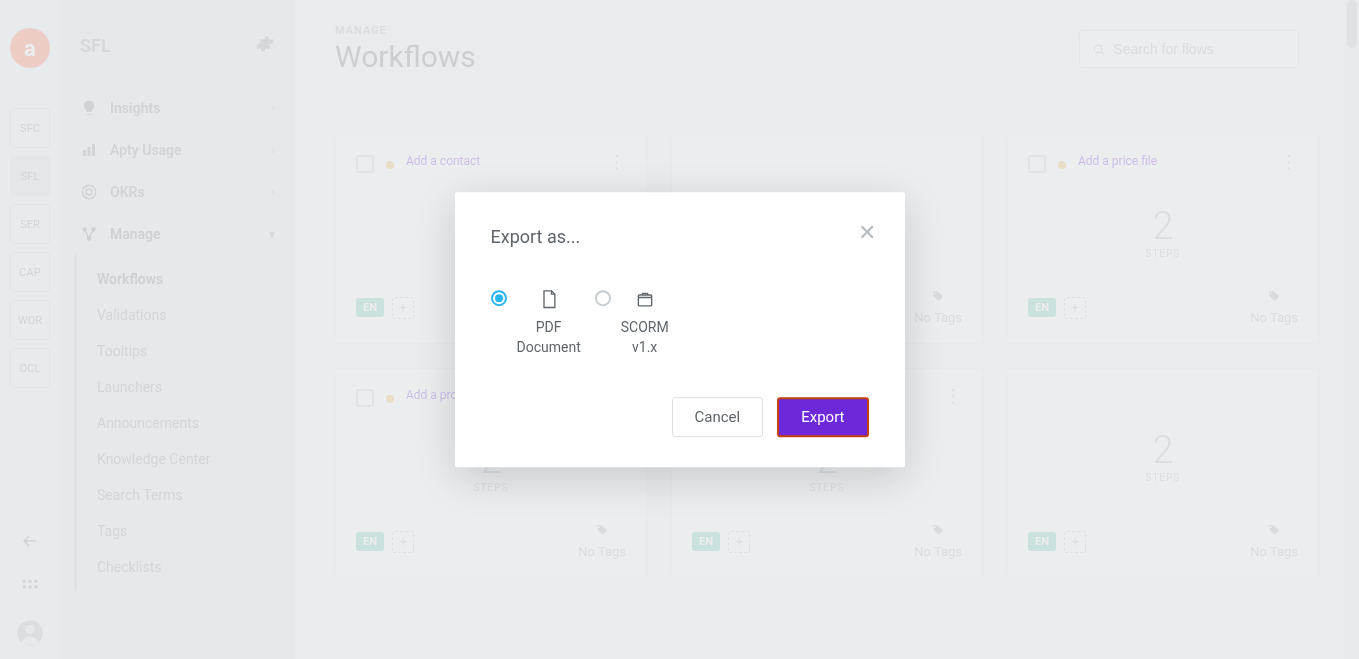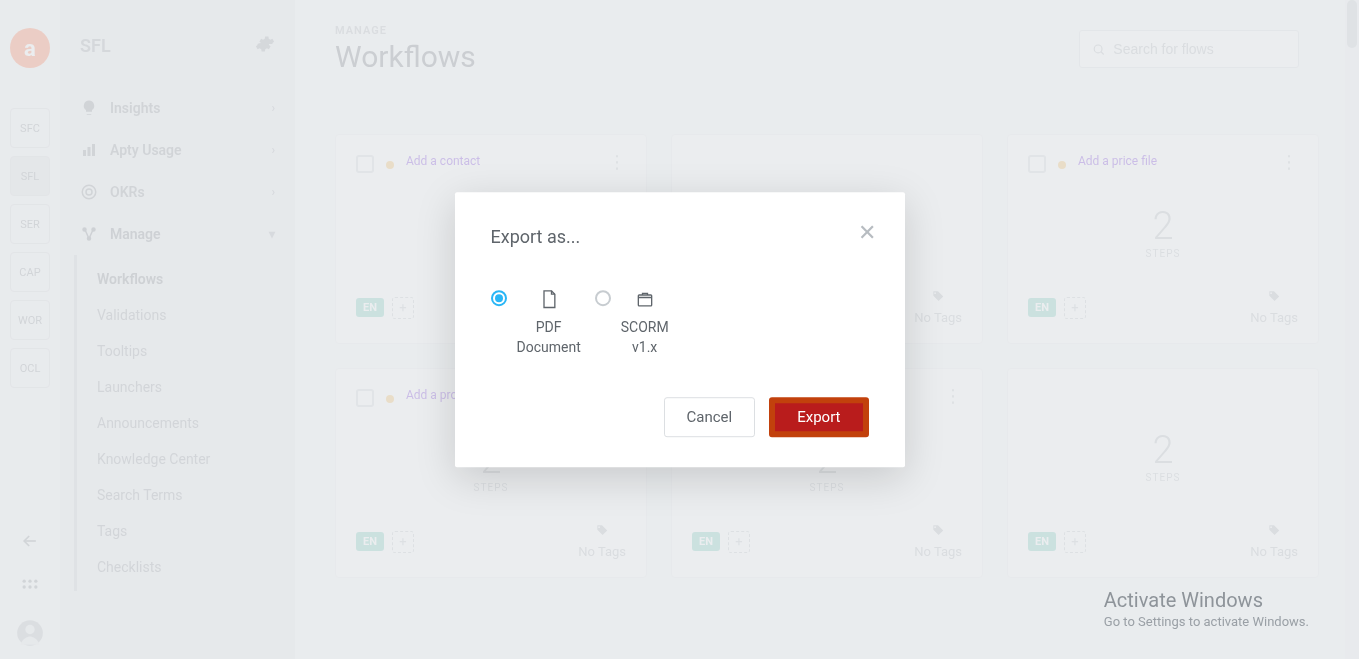--- a/index.html
+++ b/index.html
@@ -119,21 +119,21 @@
   .radio.sel { border-color: #29b6f6; }
   .radio.sel::after { content: ""; width: 8px; height: 8px; border-radius: 50%; background: #29b6f6; }
   .export-col svg { width: 20px; height: 20px; color: #5f656b; }
   .export-label { font-size: 14px; color: #5f656b; text-align: center; line-height: 1.45; white-space: nowrap; }
   .modal-actions { display: flex; justify-content: flex-end; gap: 14px; margin-top: 40px; }
   .btn {
     height: 40px; padding: 0 22px; font-size: 15px; border-radius: 3px; cursor: pointer;
     display: flex; align-items: center; justify-content: center;
   }
   .btn-secondary { background: #fff; border: 1px solid #dcdfe2; color: #5f656b; }
-  .btn-primary { background: #b91c1c; border: 6px solid #c2410c; color: #fff; }
+  .btn-primary { background: #6d28d9; border: 2px solid #c2410c; color: #fff; }
 
   
   .watermark {
     position: absolute; right: 50px; bottom: 30px; text-align: left; color: #9aa0a6;
     pointer-events: none;
   }
   .watermark .t1 { font-size: 20px; color: #8e949a; }
   .watermark .t2 { font-size: 13px; color: #9aa0a6; margin-top: 2px; }
 
   
@@ -410,18 +410,14 @@
     <div class="modal-actions">
       <div class="btn btn-secondary">
         <span>Cancel</span>
       </div>
       <div class="btn btn-primary">
         <span>Export</span>
       </div>
     </div>
   </div>
 
-  <div class="watermark">
-    <div class="t1">Activate Windows</div>
-    <div class="t2">Go to Settings to activate Windows.</div>
-  </div>
 
 </div>
 
 </body></html>

